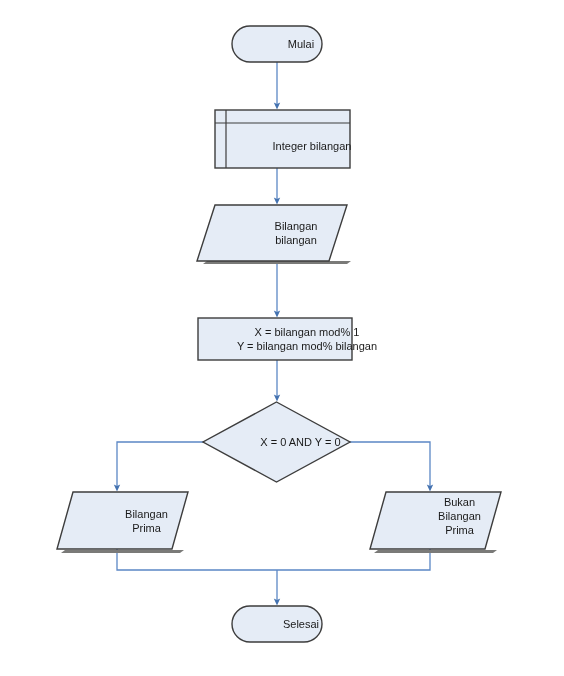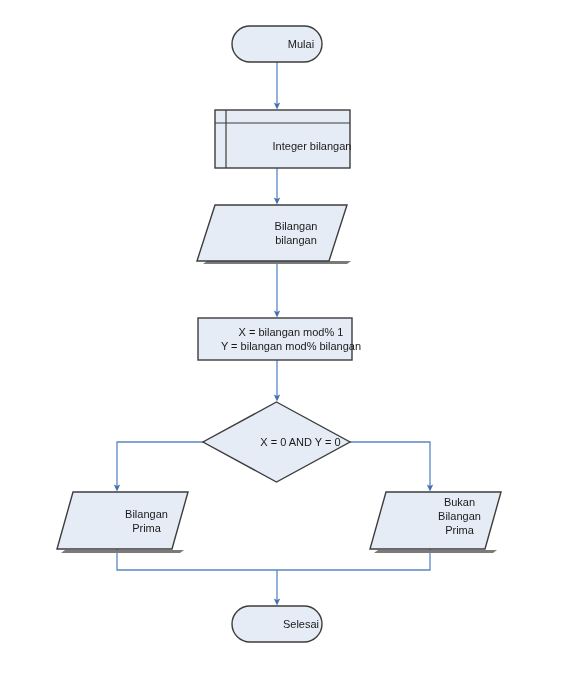--- a/index.html
+++ b/index.html
@@ -101,21 +101,21 @@
     </g>
   </svg>
 
   <div class="node-label" style="left:232px; top:26px; width:90px; height:36px;">Mulai</div>
 
   <div class="node-label" style="left:226px; top:123px; width:124px; height:45px;">Integer bilangan</div>
 
   <div class="node-label" style="left:197px; top:205px; width:150px; height:56px;">Bilangan
 bilangan</div>
 
-  <div class="node-label" style="left:184px; top:318px; width:166px; height:42px;">X = bilangan mod% 1
+  <div class="node-label" style="left:200px; top:318px; width:166px; height:42px;">X = bilangan mod% 1
 Y = bilangan mod% bilangan</div>
 
   <div class="node-label" style="left:203px; top:402px; width:147px; height:80px;text-align:center;">X = 0 AND Y = 0</div>
 
   <div class="node-label" style="left:57px; top:492px; width:131px; height:57px;">Bilangan
 Prima</div>
 
   <div class="node-label" style="left:370px; top:492px; width:131px; height:47px;">Bukan
 Bilangan
 Prima</div>

